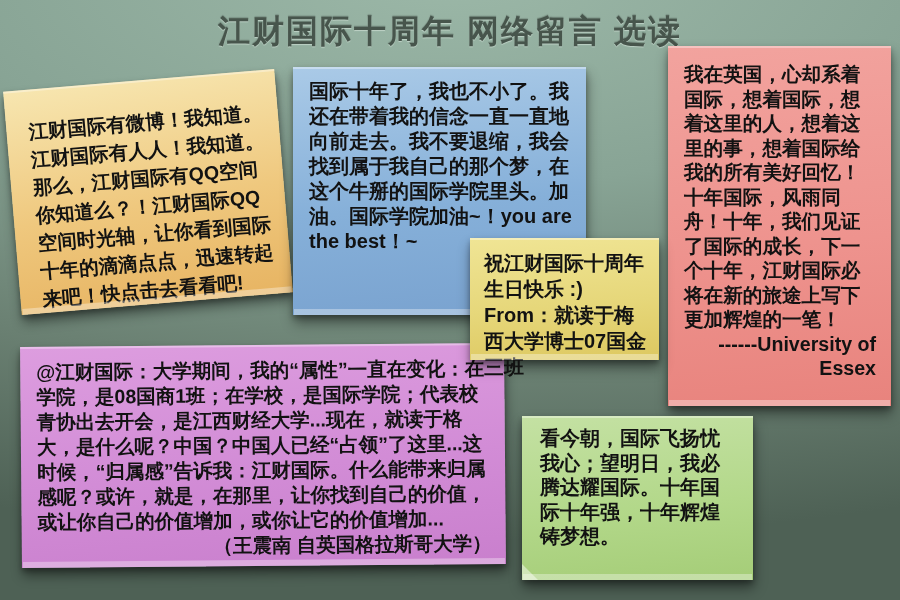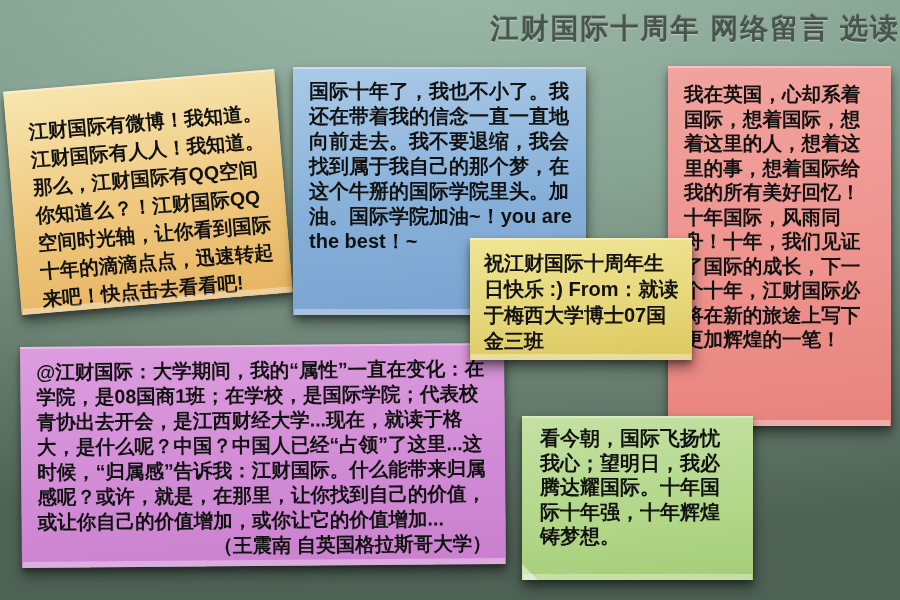--- a/index.html
+++ b/index.html
@@ -8,22 +8,22 @@
     width: 900px;
     height: 600px;
     overflow: hidden;
     background: radial-gradient(ellipse 150% 95% at 50% -5%,
       #9cb8a8 0%, #88a495 38%, #6b8173 70%, #4e6155 100%);
     font-family: "Liberation Sans", "DejaVu Sans", sans-serif;
   }
   .slide-title {
     position: absolute;
     top: 10px; left: 0; right: 0;
-    text-align: right;
-    font-size: 28px;
+    text-align: center;
+    font-size: 32px;
     font-weight: bold;
     letter-spacing: 2px;
     color: #47554c;
     text-shadow: 0 1px 1px rgba(240,248,242,0.45), 0 -1px 1px rgba(0,0,0,0.20);
   }
   .note {
     position: absolute;
     box-sizing: border-box;
     color: #121212;
     font-weight: bold;
@@ -56,21 +56,21 @@
     padding: 12px 12px 8px 16px;
     font-size: 20px; line-height: 25px;
   }
   .note-red {
     left: 668px; top: 46px; width: 223px; height: 360px;
     padding: 16px 15px 8px 16px;
     font-size: 19.6px; line-height: 24.5px;
     z-index: 2;
   }
   .note-yellow {
-    left: 470px; top: 238px; width: 222px; height: 122px;
+    left: 470px; top: 238px; width: 189px; height: 122px;
     padding: 12px 10px 8px 14px;
     font-size: 20px; line-height: 26px;
     z-index: 5;
   }
   .note-purple {
     left: 21px; top: 345px; width: 484px; height: 221px;
     transform: rotate(-0.5deg);
     padding: 13px 14px 8px 16px;
     font-size: 19.5px; line-height: 25px;
     z-index: 3;
@@ -101,22 +101,23 @@
   <div class="slide-title">江财国际十周年 网络留言 选读</div>
 
   <div class="note note-orange" style="background: linear-gradient(175deg, rgb(247, 230, 176) 0%, rgb(239, 200, 126) 55%, rgb(231, 180, 98) 100%);">
     <p>江财国际有微博！我知道。江财国际有人人！我知道。那么，江财国际有QQ空间你知道么？！江财国际QQ空间时光轴，让你看到国际十年的滴滴点点，迅速转起来吧！快点击去看看吧!</p>
   </div>
 
   <div class="note note-blue" style="background: linear-gradient(175deg, rgb(170, 202, 231) 0%, rgb(134, 176, 217) 55%, rgb(121, 162, 207) 100%);">
     <p>国际十年了，我也不小了。我还在带着我的信念一直一直地向前走去。我不要退缩，我会找到属于我自己的那个梦，在这个牛掰的国际学院里头。加油。国际学院加油~！you are the best！~</p>
   </div>
 
-  <div class="note note-red" style="background: linear-gradient(175deg, rgb(242, 163, 158) 0%, rgb(238, 147, 142) 55%, rgb(232, 131, 125) 100%); margin-top: 20px;">
+  <div class="note note-red" style="background: linear-gradient(175deg, rgb(242, 163, 158) 0%, rgb(238, 147, 142) 55%, rgb(232, 131, 125) 100%);">
     <p>我在英国，心却系着国际，想着国际，想着这里的人，想着这里的事，想着国际给我的所有美好回忆！十年国际，风雨同舟！十年，我们见证了国际的成长，下一个十年，江财国际必将在新的旅途上写下更加辉煌的一笔！</p>
+    <p class="sign-right">------University of Essex</p>
   </div>
 
   <div class="note note-yellow" style="background: linear-gradient(175deg, rgb(240, 229, 149) 0%, rgb(230, 215, 122) 55%, rgb(221, 200, 96) 100%);">
     <p>祝江财国际十周年生日快乐 :) From：就读于梅西大学博士07国金三班</p>
   </div>
 
   <div class="note note-purple" style="background: linear-gradient(175deg, rgb(221, 157, 223) 0%, rgb(210, 140, 214) 55%, rgb(201, 127, 205) 100%);">
     <p>@江财国际：大学期间，我的“属性”一直在变化：在学院，是08国商1班；在学校，是国际学院；代表校青协出去开会，是江西财经大学...现在，就读于格大，是什么呢？中国？中国人已经“占领”了这里...这时候，“归属感”告诉我：江财国际。什么能带来归属感呢？或许，就是，在那里，让你找到自己的价值，或让你自己的价值增加，或你让它的价值增加...</p>
     <p class="sign-right">（王震南 自英国格拉斯哥大学）</p>
   </div>

